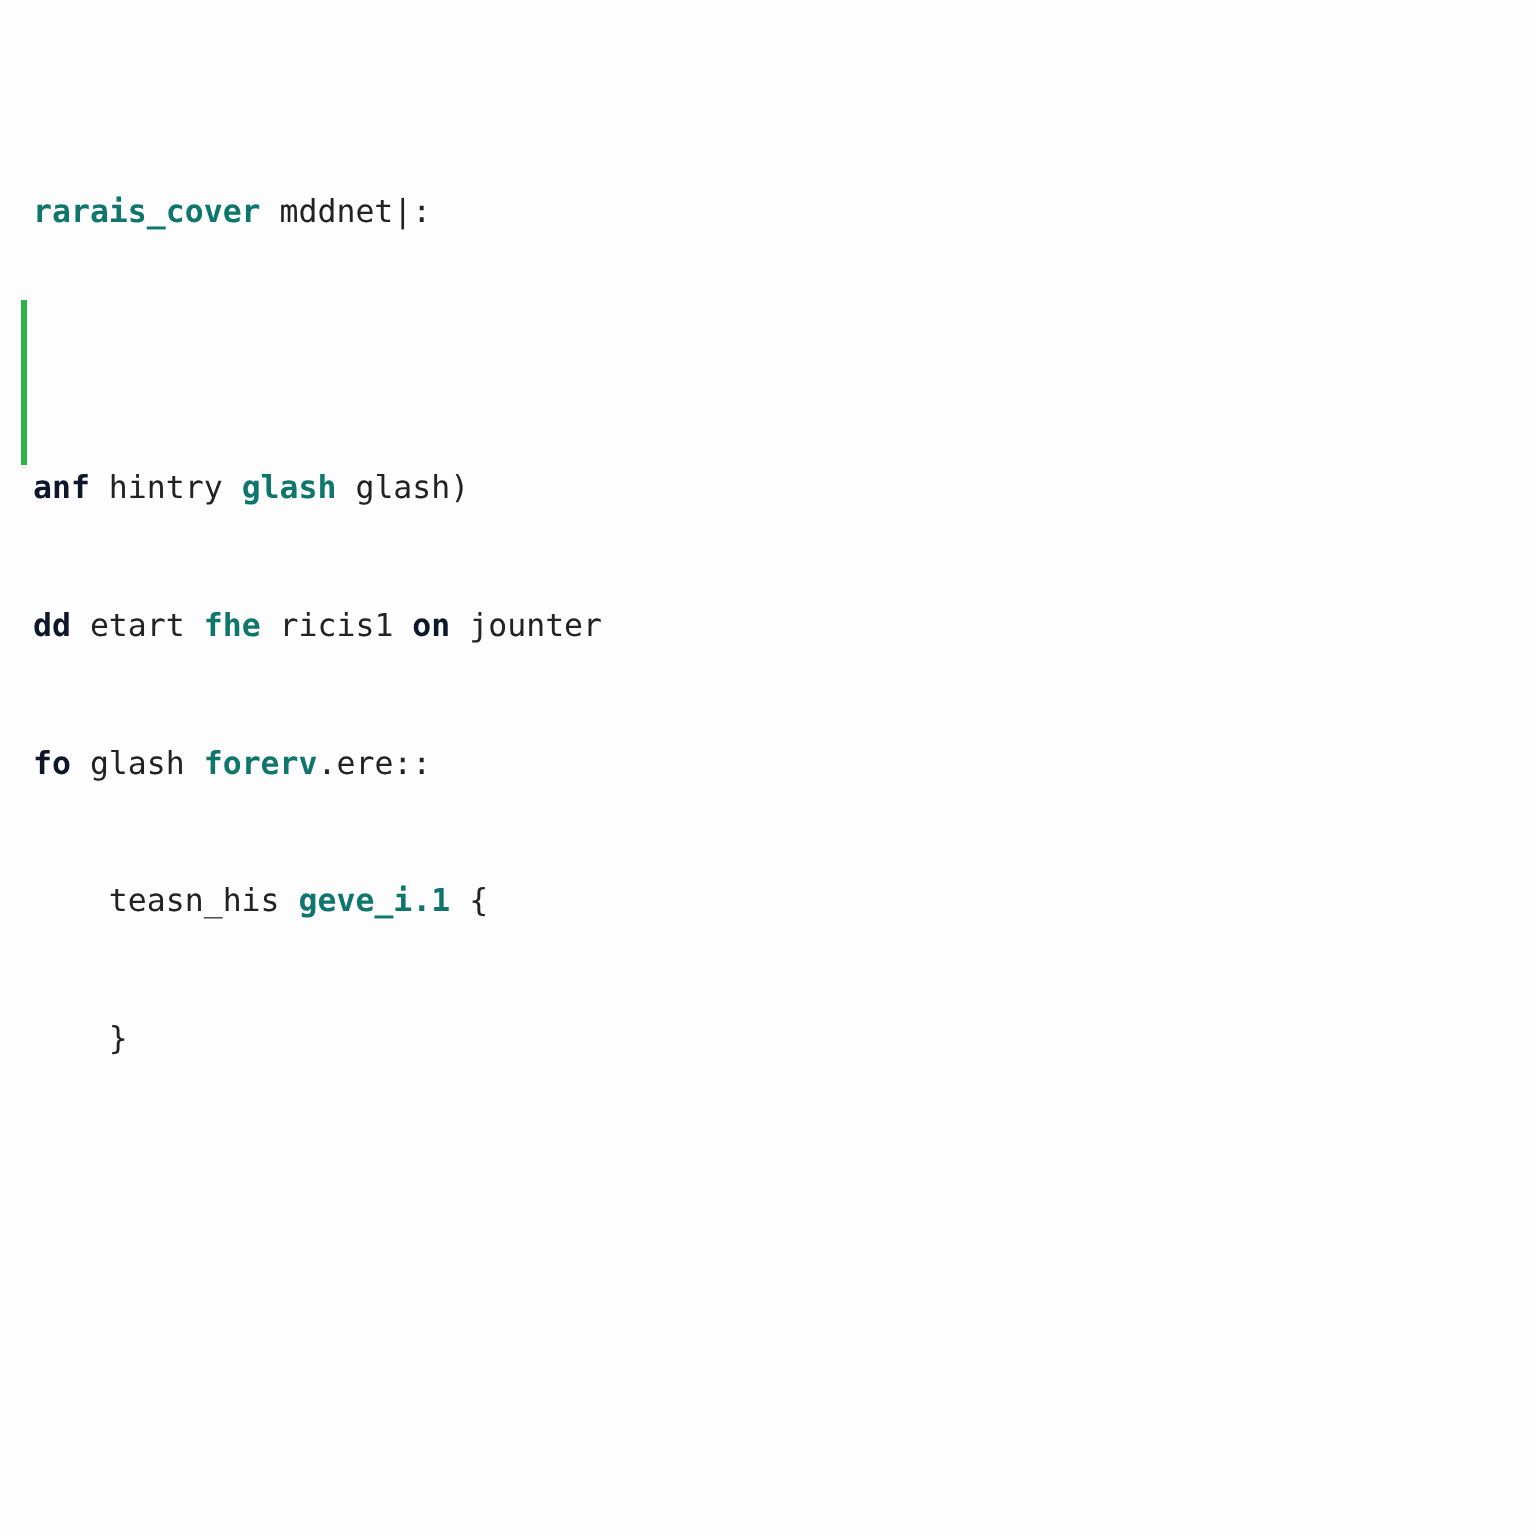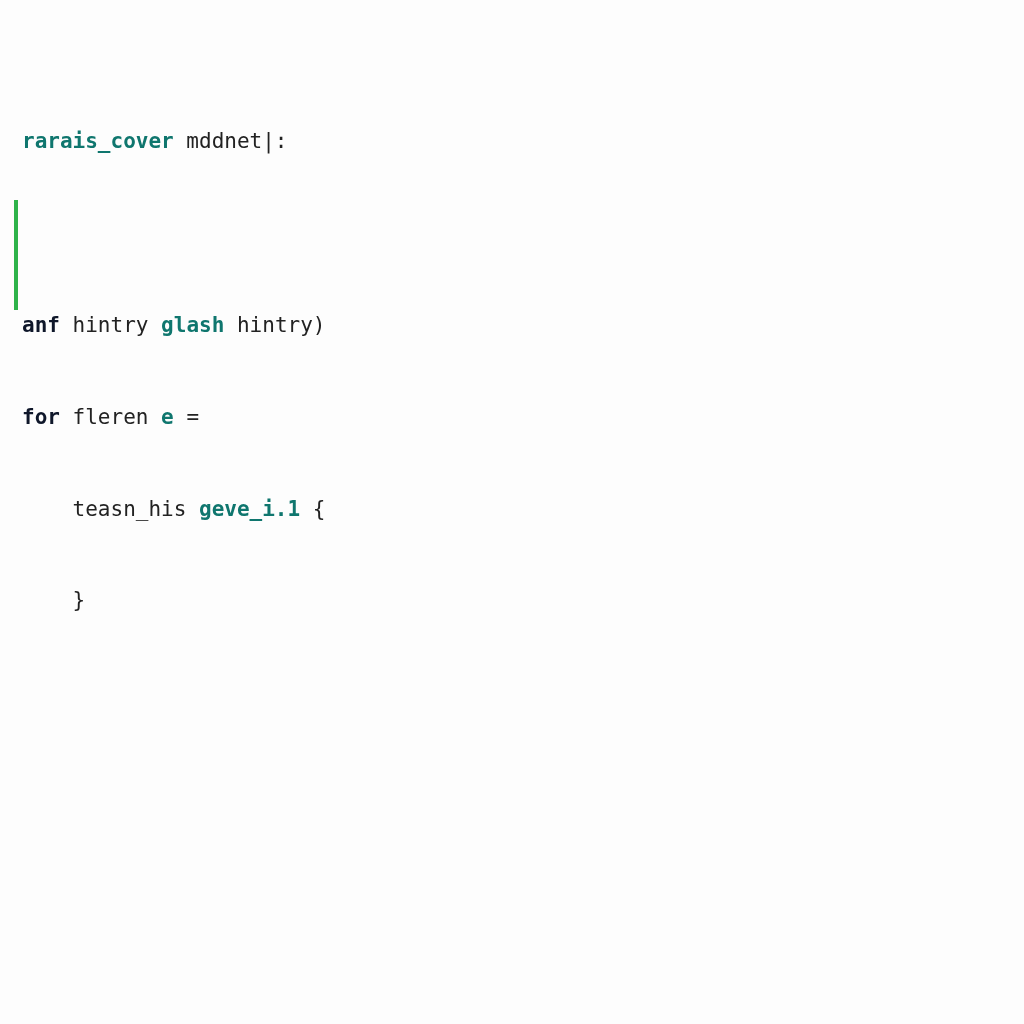--- a/index.html
+++ b/index.html
@@ -32,22 +32,23 @@
   .under { text-decoration: underline; text-decoration-color: #555; }
 </style>
 </head>
 <body>
 
 <div class="editor">
   <div class="gutter-bar"></div>
 
   <span class="line"><span class="id">rarais_cover</span><span class="txt"> mddnet|:</span></span>
   <span class="line"> </span>
-  <span class="line"><span class="kw">anf</span><span class="txt"> hintry </span><span class="id">glash</span><span class="txt"> hintry)</span></span>
-  <span class="line"><span class="kw">for</span><span class="txt"> fleren </span><span class="id">e</span><span class="txt"> =</span></span>
+  <span class="line"><span class="kw">anf</span><span class="txt"> hintry </span><span class="id">glash</span><span class="txt"> glash)</span></span>
+  <span class="line"><span class="kw">dd</span><span class="txt"> etart </span><span class="id">fhe</span><span class="txt"> ricis1 </span><span class="kw">on</span><span class="txt"> jounter</span></span>
+  <span class="line"><span class="kw">fo</span><span class="txt"> glash </span><span class="id">forerv</span><span class="txt">.ere::</span></span>
   <span class="line"><span class="txt">    teasn_his </span><span class="id">geve_i.1</span><span class="txt"> {</span></span>
   <span class="line"><span class="txt">    }</span></span>
   
   
   
   
   
   
   
   

